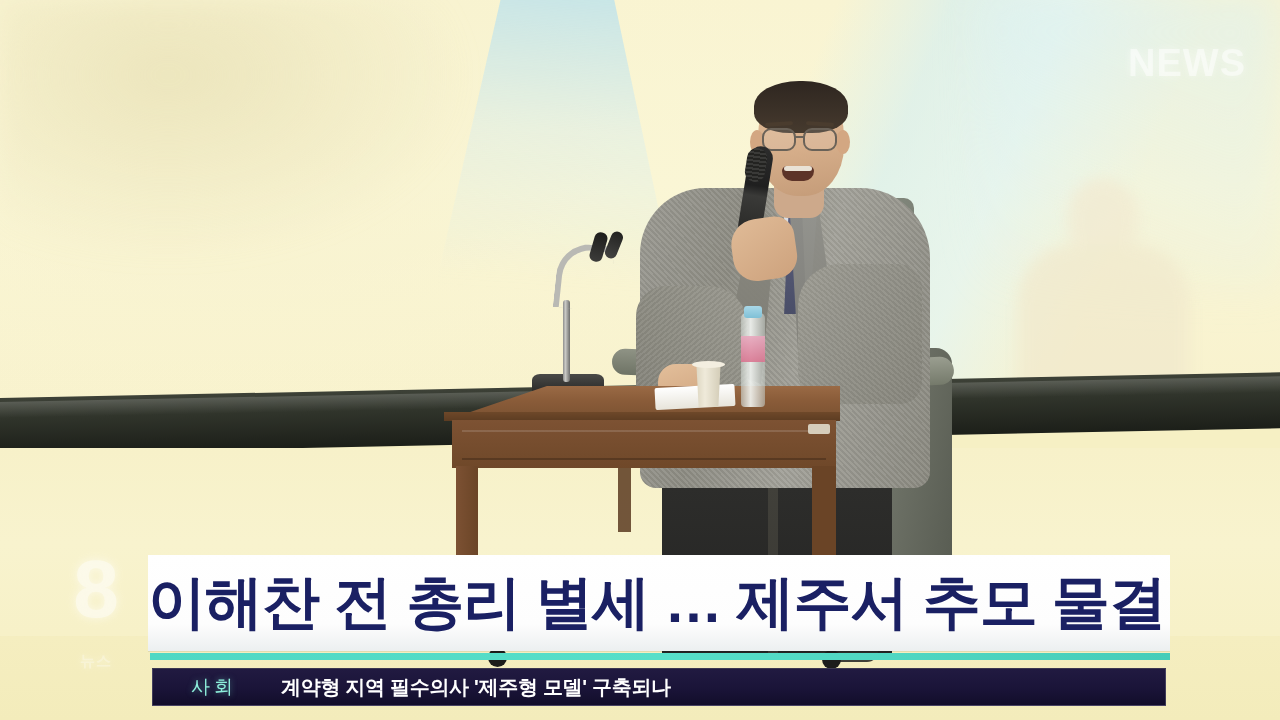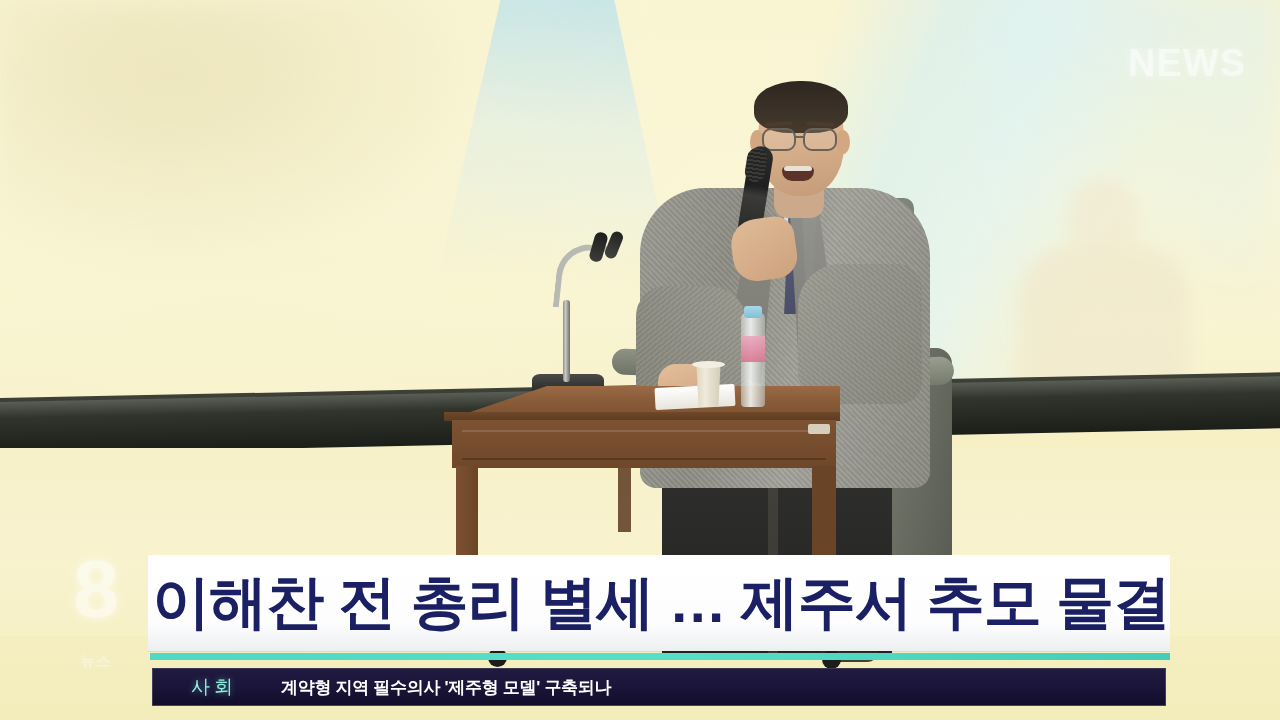--- a/index.html
+++ b/index.html
@@ -331,21 +331,21 @@
     font-size:38px; font-weight:800; letter-spacing:1px;
     color:rgba(255,255,255,0.50);
     text-shadow:0 0 8px rgba(255,255,255,0.45);
     user-select:none;
   }
 
   
   .headline-banner{
     position:absolute; left:148px; top:555px; width:1022px; height:96px;
     background:linear-gradient(180deg,#ffffff 0%, #fdfdfd 72%, #eceff0 100%);
-    display:flex; align-items:center; justify-content:flex-end;
+    display:flex; align-items:center; justify-content:flex-start;
     box-shadow:0 1px 0 rgba(0,0,0,0.08);
   }
   .headline-text{
     font-family:"Liberation Sans", sans-serif;
     font-size:58px; font-weight:800; color:#1a2063;
     letter-spacing:-1px; white-space:nowrap; line-height:1;
     padding-bottom:3px;
   }
   .accent-line{
     position:absolute; left:150px; top:653px; width:1020px; height:7px;
@@ -359,21 +359,21 @@
     border:1px solid rgba(255,255,255,0.18);
     display:flex; align-items:center;
   }
   .ticker-cat{
     width:122px; text-align:center;
     font-size:19px; font-weight:400; color:#8ef0dc;
     letter-spacing:4px;
     text-shadow:0 0 6px rgba(120,240,216,0.5);
   }
   .ticker-text{
-    flex:1; font-size:17px; font-weight:700; color:#ffffff;
+    flex:1; font-size:20px; font-weight:700; color:#ffffff;
     letter-spacing:-0.3px; white-space:nowrap; padding-left:6px;
   }
 </style>
 </head>
 <body>
 
 <div id="frame">
 
   <div class="screen-upper"></div>
   <div class="wall-shadow"></div>

